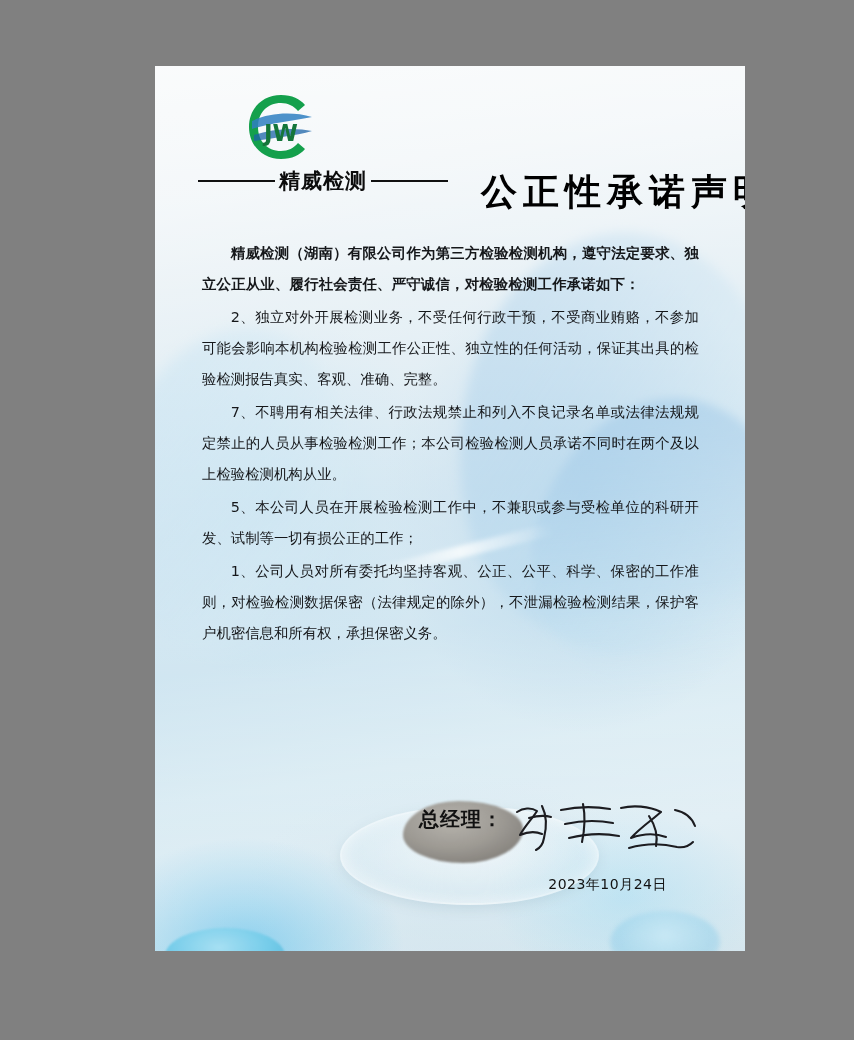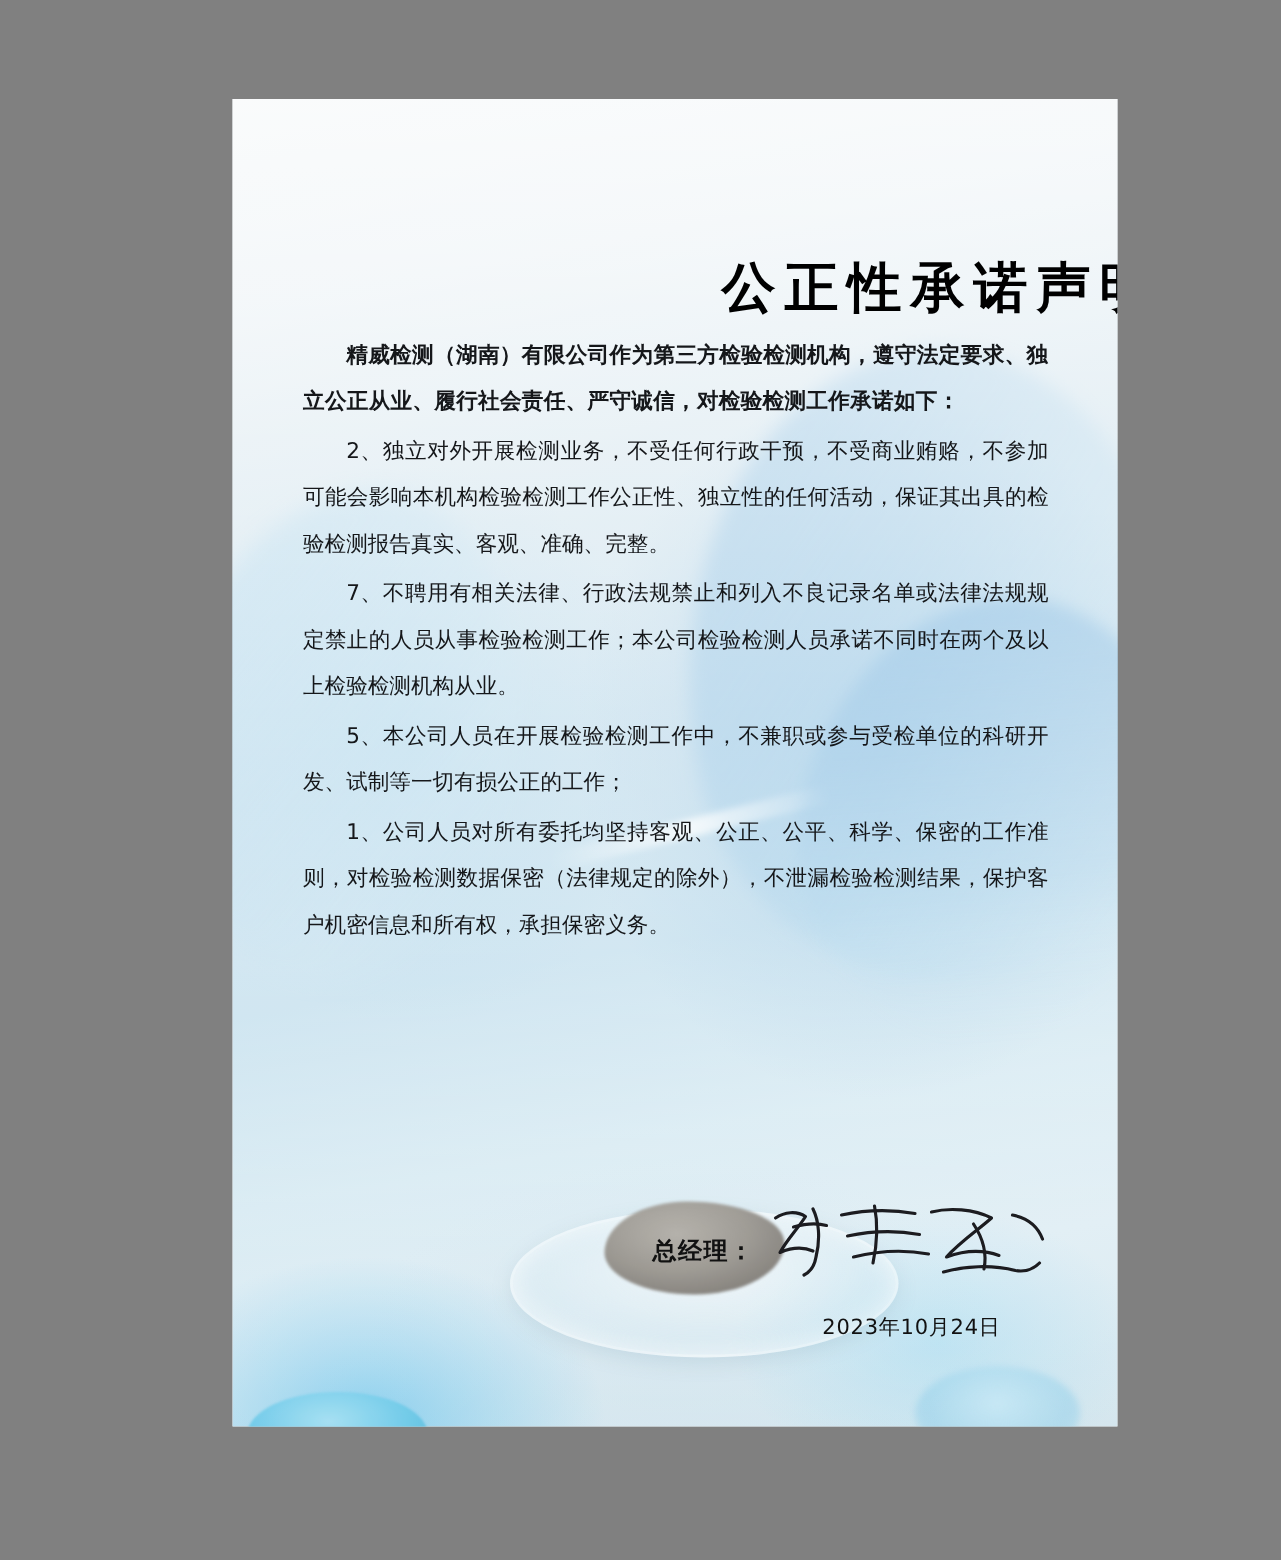--- a/index.html
+++ b/index.html
@@ -177,21 +177,21 @@
     font-size: 36px;
     font-weight: bold;
     letter-spacing: 6px;
     color: #000;
     padding-left: 30px;
   }
 
   .body-text {
     position: absolute;
     left: 47px;
-    top: 156px;
+    top: 172px;
     width: 497px;
     font-family: "DejaVu Sans", "Liberation Sans", sans-serif;
     font-size: 14.4px;
     line-height: 31px;
     color: #15171a;
     text-align: justify;
     text-justify: inter-character;
   }
   .para {
     margin: 0 0 2px 0;
@@ -205,23 +205,23 @@
   .signature-row {
     position: absolute;
     left: 47px;
     top: 740px;
     width: 497px;
     height: 60px;
   }
   .sign-label {
     position: absolute;
     right: 196px;
-    top: 18px;
+    top: 0;
     font-family: "DejaVu Sans", "Liberation Sans", sans-serif;
-    font-size: 16px;
+    font-size: 20px;
     font-weight: bold;
     color: #111;
     letter-spacing: 1px;
   }
   .sign-mark {
     position: absolute;
     right: 0;
     top: -8px;
     width: 190px;
     height: 62px;
@@ -255,20 +255,35 @@
       <div class="bg-tool"></div>
       <div class="bg-dish"></div>
       <div class="bg-sample"></div>
       <div class="bg-cap"></div>
       <div class="bg-cap2"></div>
     </div>
     <div class="veil"></div>
 
     <div class="content">
 
+      <div class="logo-block">
+        <div class="logo-mark">
+          <svg viewBox="0 0 78 74" width="78" height="74" aria-hidden="true">
+            <path d="M39 4 C20 4 7 18 7 36 C7 54 20 68 39 68 C50 68 58 64 63 58 L56 52 C52 57 46 60 39 60 C25 60 16 50 16 36 C16 22 25 12 39 12 C46 12 52 15 56 20 L63 14 C58 8 50 4 39 4 Z" fill="#14a04c"></path>
+            <path d="M10 30 C26 22 50 20 70 26 C52 30 28 32 10 38 Z" fill="#2f7fc1" opacity="0.85"></path>
+            <path d="M12 44 C30 38 52 36 70 40 C54 45 30 47 12 50 Z" fill="#1b63a8" opacity="0.75"></path>
+            <text x="39" y="50" text-anchor="middle" font-family="DejaVu Sans, sans-serif" font-size="23" font-weight="bold" fill="#14763a">JW</text>
+          </svg>
+        </div>
+        <div class="brand-line">
+          <span class="brand-dash"></span>
+          <span class="brand-name">精威检测</span>
+          <span class="brand-dash"></span>
+        </div>
+      </div>
 
       <div class="doc-title">公正性承诺声明</div>
 
       <div class="body-text">
         <p class="para lead">精威检测（湖南）有限公司作为第三方检验检测机构，遵守法定要求、独立公正从业、履行社会责任、严守诚信，对检验检测工作承诺如下：</p>
         <p class="para">2、独立对外开展检测业务，不受任何行政干预，不受商业贿赂，不参加可能会影响本机构检验检测工作公正性、独立性的任何活动，保证其出具的检验检测报告真实、客观、准确、完整。</p>
         <p class="para">7、不聘用有相关法律、行政法规禁止和列入不良记录名单或法律法规规定禁止的人员从事检验检测工作；本公司检验检测人员承诺不同时在两个及以上检验检测机构从业。</p>
         <p class="para">5、本公司人员在开展检验检测工作中，不兼职或参与受检单位的科研开发、试制等一切有损公正的工作；</p>
         <p class="para">1、公司人员对所有委托均坚持客观、公正、公平、科学、保密的工作准则，对检验检测数据保密（法律规定的除外），不泄漏检验检测结果，保护客户机密信息和所有权，承担保密义务。</p>
       </div>

